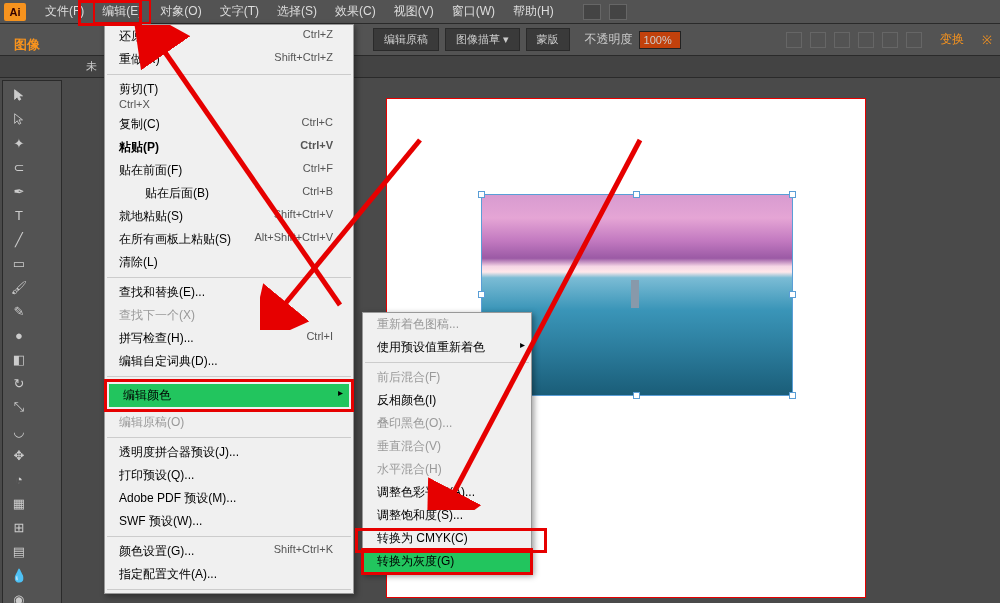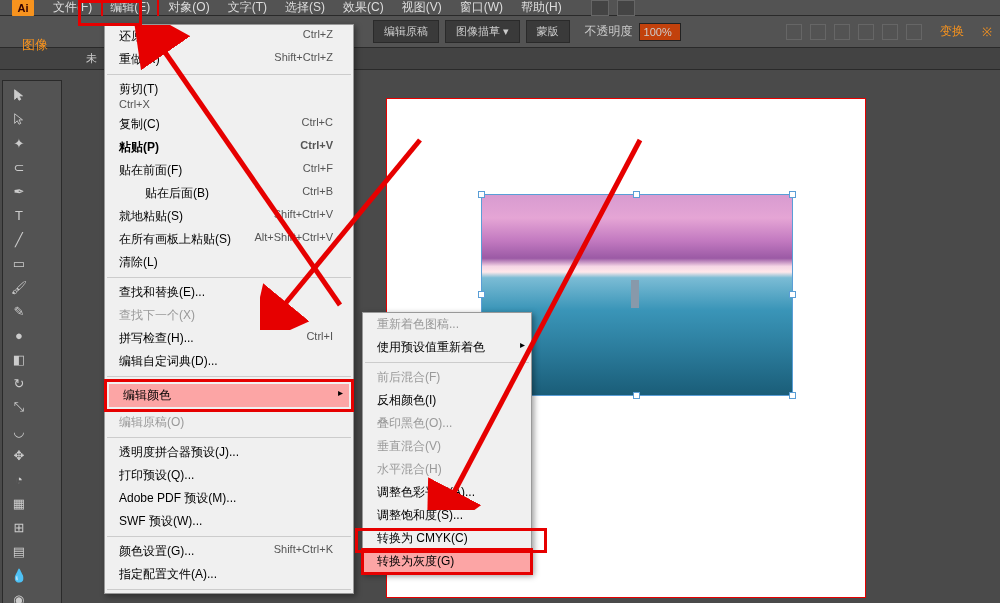--- a/index.html
+++ b/index.html
@@ -1,19 +1,19 @@
 <!DOCTYPE html>
 <html><head>
 <meta charset="utf-8">
 <style>
 * { margin: 0; padding: 0; box-sizing: border-box; font-family: "Microsoft YaHei", SimSun, sans-serif; }
 body { background: #4a4a4a; width: 1000px; height: 603px; overflow: hidden; position: relative; }
 
 
-.top-bar { height: 16px; background: #535353; display: flex; align-items: center; padding-left: 12px; border-bottom: 1px solid #2a2a2a; }
+.top-bar { height: 24px; background: #535353; display: flex; align-items: center; padding-left: 4px; border-bottom: 1px solid #2a2a2a; }
 .ai-logo { width: 22px; height: 18px; background: #f7931e; color: #330000; font-size: 11px; font-weight: bold; display: flex; align-items: center; justify-content: center; border-radius: 2px; margin-right: 10px; }
 .menu-item { color: #ddd; font-size: 12px; padding: 4px 9px; cursor: pointer; }
 .menu-item.boxed { border: 2px solid #e60000; padding: 2px 7px; }
 .top-icons { margin-left: 20px; display: flex; gap: 8px; }
 .top-icon { width: 18px; height: 16px; border: 1px solid #666; background: #444; }
 
 
 .control-bar { height: 32px; background: #535353; display: flex; align-items: center; padding: 0 8px; border-bottom: 1px solid #2a2a2a; position: relative; }
 .control-label { color: #ccc; font-size: 12px; margin: 0 6px; }
 .control-btn { background: #3a3a3a; color: #ccc; font-size: 11px; padding: 3px 10px; border: 1px solid #2a2a2a; margin: 0 3px; }
@@ -43,32 +43,32 @@
 .handle { position: absolute; width: 7px; height: 7px; background: #fff; border: 1px solid #5a9ed6; }
 .h-tl { top: -4px; left: -4px; } .h-tr { top: -4px; right: -4px; }
 .h-bl { bottom: -4px; left: -4px; } .h-br { bottom: -4px; right: -4px; }
 .h-tm { top: -4px; left: 50%; margin-left: -4px; } .h-bm { bottom: -4px; left: 50%; margin-left: -4px; }
 .h-ml { left: -4px; top: 50%; margin-top: -4px; } .h-mr { right: -4px; top: 50%; margin-top: -4px; }
 
 
 .dropdown { position: absolute; background: #f0f0f0; border: 1px solid #999; box-shadow: 2px 2px 6px rgba(0,0,0,0.4); min-width: 250px; font-size: 12px; color: #000; z-index: 100; }
 .dd-item { display: flex; justify-content: space-between; padding: 3px 20px 3px 14px; cursor: pointer; }
 .dd-item.disabled { color: #999; }
-.dd-item.hover { background: #fca5a5; }
+.dd-item.hover { background: #22c55e; }
 .dd-item.submenu::after { content: "▸"; position: absolute; right: 6px; font-size: 10px; }
 .dd-sep { height: 1px; background: #ccc; margin: 3px 2px; }
 .dd-shortcut { color: #555; font-size: 11px; }
 .dd-main { left: 104px; top: 24px; }
 .dd-sub { left: 362px; top: 312px; min-width: 170px; }
 
 
 .red-box { position: absolute; border: 3px solid #e60000; pointer-events: none; z-index: 200; }
 .arrow { position: absolute; z-index: 150; pointer-events: none; }
 
-.image-label { position: absolute; left: 22px; top: 36px; color: #f7931e; font-size: 13px; font-weight: normal; }
+.image-label { position: absolute; left: 14px; top: 36px; color: #f7931e; font-size: 13px; font-weight: bold; }
 .embed-label { position: absolute; left: 120px; top: 35px; color: #ccc; font-size: 11px; z-index: 50; }
 
 .dd-large-box { border: 3px solid #e60000; margin: -1px; }
 </style>
 </head>
 <body>
 
 <div class="top-bar">
   <div class="ai-logo">Ai</div>
   <div class="menu-item">文件(F)</div>

